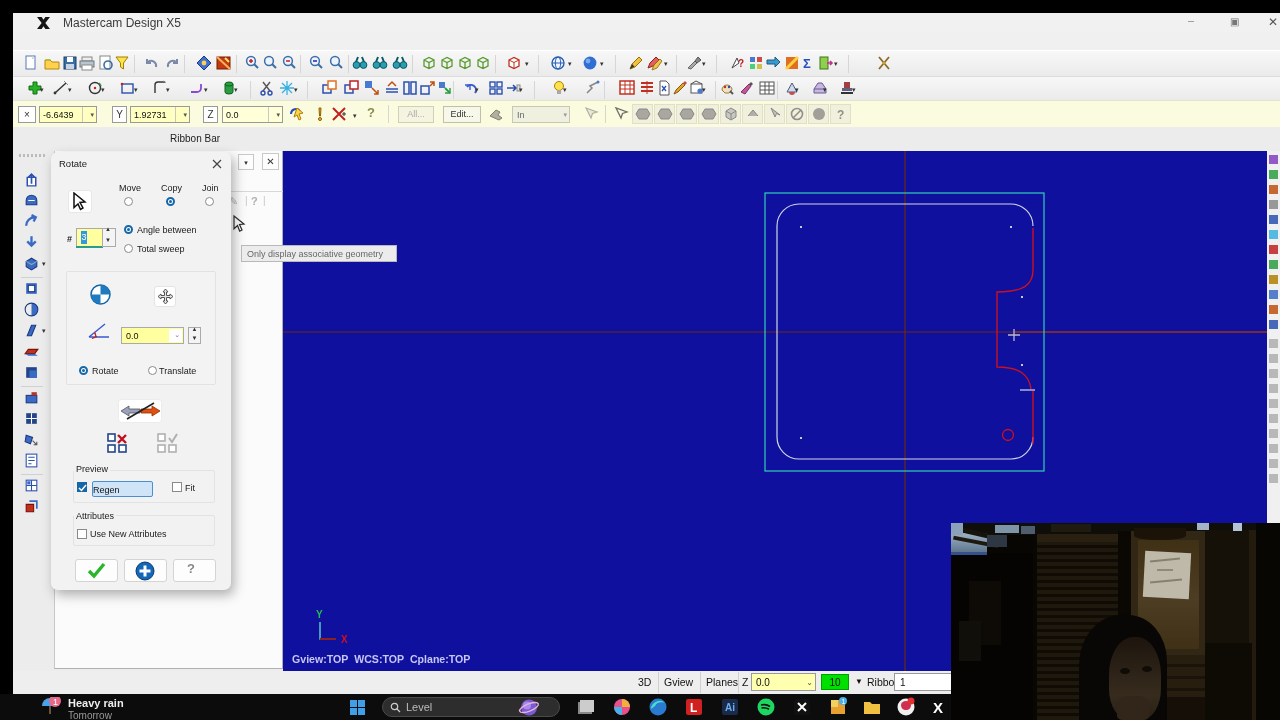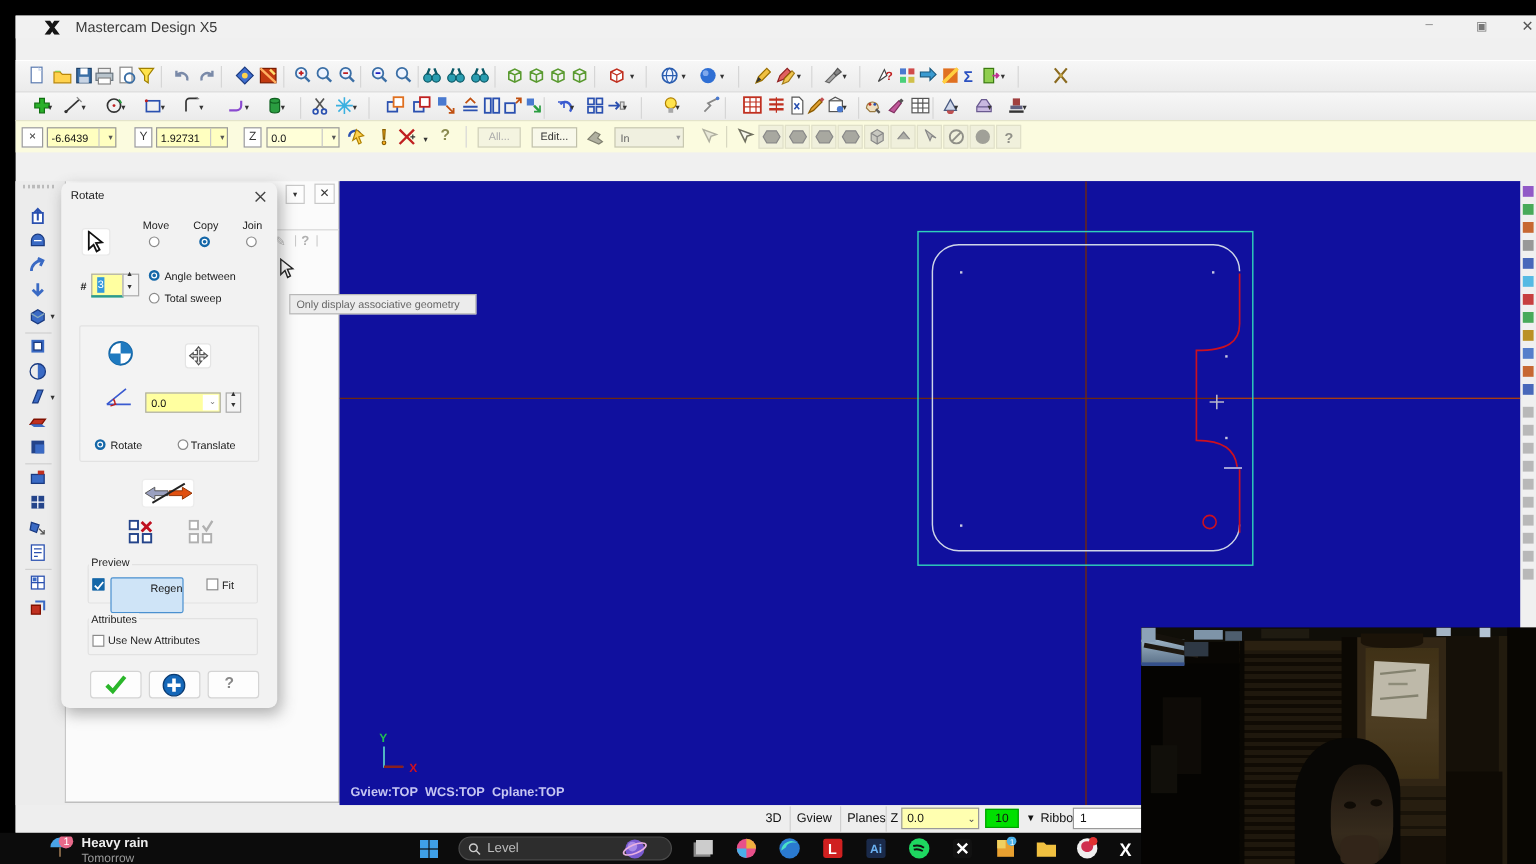--- a/index.html
+++ b/index.html
@@ -456,20 +456,23 @@
         </svg>
         <div class="abs" style="left:795px;top:3px;width:21px;height:20px;background:#f0f0dc;border:1px solid #e0e0c8"></div>
         <svg class="abs" style="left:798px;top:5px;" width="16" height="16" viewBox="0 0 16 16">
           <circle cx="8" cy="8" r="6" fill="#a0a098"></circle>
         </svg>
         <div class="abs" style="left:817px;top:3px;width:21px;height:20px;background:#f0f0dc;border:1px solid #e0e0c8"></div>
         <svg class="abs" style="left:820px;top:5px;" width="16" height="16" viewBox="0 0 16 16">
           <text x="4" y="13" font-size="12" font-weight="bold" fill="#909088">?</text>
         </svg>
       </div>
+    <div class="strip">
+        <span style="position:absolute;left:157px;top:6px;font-size:10px;color:#222;">Ribbon Bar</span>
+      </div>
     <div class="mainarea">
       <div class="lefttb">
           <div class="abs" style="left:6px;top:3px;width:26px;height:3px;background:repeating-linear-gradient(90deg,#bbb 0 2px,transparent 2px 4px)"></div>
           <svg class="abs" style="left:10px;top:20px;width:17px;height:17px" width="17" height="17" viewBox="0 0 16 16">
             <path d="M4,6 h8 v8 h-8 z" fill="#fff" stroke="#2a50b0" stroke-width="1.4"></path>
             <path d="M8,12 V3 m-3,3 l3,-3 3,3" stroke="#2a50b0" stroke-width="1.6" fill="none"></path>
           </svg>
           <svg class="abs" style="left:10px;top:41px;width:17px;height:17px" width="17" height="17" viewBox="0 0 16 16">
             <path d="M3,8 a5,5 0 0 1 10,0 v4 h-10 z" fill="#3a6ac4" stroke="#1a3a80"></path>
             <path d="M5,8 h6" stroke="#fff"></path>
@@ -668,21 +671,21 @@
             <rect x="1" y="12" width="7" height="7" fill="#fff" stroke="#b0b0b0" stroke-width="1.6"></rect>
             <rect x="12" y="12" width="7" height="7" fill="#fff" stroke="#b0b0b0" stroke-width="1.6"></rect>
             <path d="M12,5 l3,4 5,-8" stroke="#b0b0b0" stroke-width="2" fill="none"></path>
           </svg>
           <span class="dlg-t" style="left:23px;top:312px;background:#f2f2f2;padding:0 2px;z-index:5">Preview</span>
           <div class="grp" style="left:22px;top:318px;width:142px;height:33px"></div>
           <div class="chk" style="left:26px;top:330px;background:#1467a8;border-color:#1467a8"></div>
           <svg class="abs" style="left:27px;top:332px" width="9" height="8" viewBox="0 0 9 8">
             <path d="M1,4 L3.5,6.5 L8,1" stroke="#fff" stroke-width="1.5" fill="none"></path>
           </svg>
-          <div class="abs" style="left:41px;top:329px;width:61px;height:30px;background:#cfe4f7;border:1px solid #4a90d0;border-radius:2px;text-align:right;font-size:9px;line-height:16px;color:#111">Regen</div>
+          <div class="abs" style="left:41px;top:329px;width:61px;height:16px;background:#cfe4f7;border:1px solid #4a90d0;border-radius:2px;text-align:left;font-size:9px;line-height:16px;color:#111">Regen</div>
           <div class="chk" style="left:121px;top:330px"></div>
           <span class="dlg-t" style="left:134px;top:331px">Fit</span>
           <span class="dlg-t" style="left:23px;top:359px;background:#f2f2f2;padding:0 2px;z-index:5">Attributes</span>
           <div class="grp" style="left:22px;top:363px;width:142px;height:31px"></div>
           <div class="chk" style="left:26px;top:377px"></div>
           <span class="dlg-t" style="left:39px;top:377px">Use New Attributes</span>
           <div class="btn3" style="left:24px;top:407px"></div>
           <svg class="abs" style="left:36px;top:410px" width="19" height="17" viewBox="0 0 19 17">
             <path d="M2,9 L7,14 L17,2" stroke="#2ab62a" stroke-width="3.4" fill="none"></path>
           </svg>

